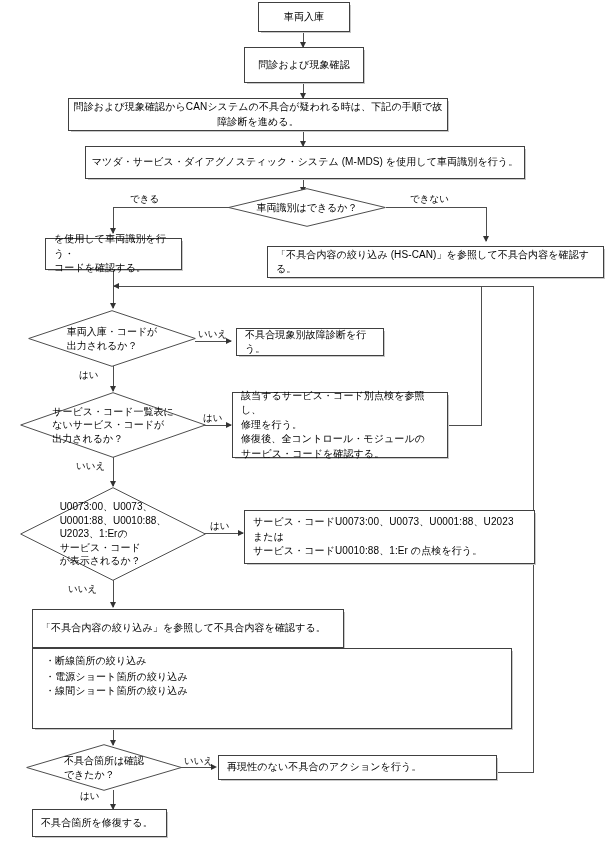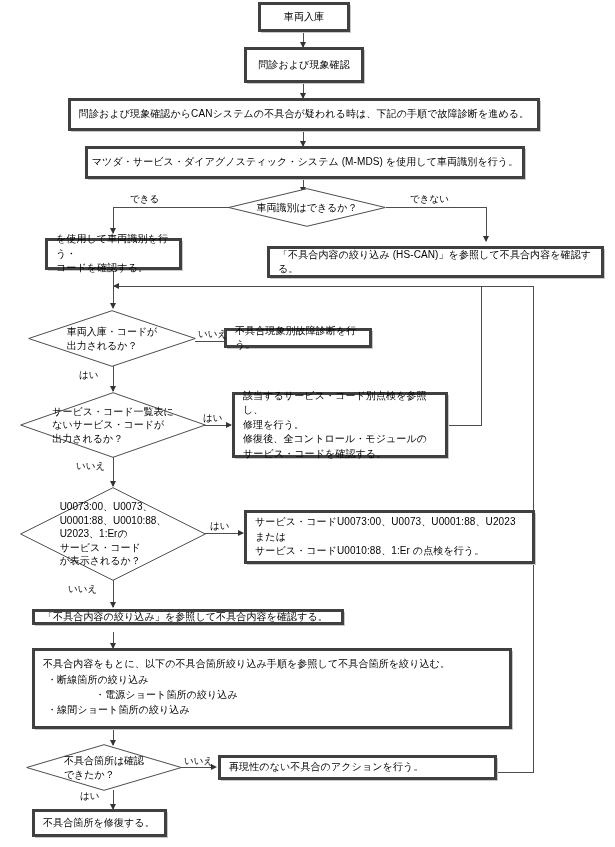--- a/index.html
+++ b/index.html
@@ -15,21 +15,21 @@
     width: 615px;
     height: 847px;
     background: #ffffff;
     overflow: hidden;
   }
 
   
   .node {
     position: absolute;
     box-sizing: border-box;
-    border: 3px solid #404040;
+    border: 1px solid #404040;
     background: #ffffff;
     box-shadow: 2px 2px 0 -1px #c8c8c8;
     display: flex;
     align-items: center;
     color: #000000;
     font-size: 10px;
     line-height: 1.45;
     letter-spacing: 0.1px;
     white-space: pre-line;
   }
@@ -166,62 +166,61 @@
   <div class="arrow down" style="left:110px; top:804px;"></div>
 
   <div class="node center" style="left:258px; top:2px; width:92px; height:30px;">
     <span>車両入庫</span>
   </div>
 
   <div class="node center" style="left:244px; top:47px; width:120px; height:36px;">
     <span>問診および現象確認</span>
   </div>
 
-  <div class="node center" style="left:68px; top:98px; width:472px; height:33px;">
+  <div class="node center" style="left:68px; top:98px; width:380px; height:33px;">
     <span>問診および現象確認からCANシステムの不具合が疑われる時は、下記の手順で故障診断を進める。</span>
   </div>
 
   <div class="node center" style="left:85px; top:146px; width:440px; height:33px;">
     <span>マツダ・サービス・ダイアグノスティック・システム (M-MDS) を使用して車両識別を行う。</span>
   </div>
 
   <div class="node left" style="left:45px; top:238px; width:137px; height:32px;">
     <span>を使用して車両識別を行う・
 コードを確認する。</span>
   </div>
 
   <div class="node left" style="left:267px; top:246px; width:337px; height:32px;">
     <span>「不具合内容の絞り込み (HS-CAN)」を参照して不具合内容を確認する。</span>
   </div>
 
-  <div class="node left" style="left:224px; top:328px; width:148px; height:20px;">
+  <div class="node left" style="left:236px; top:328px; width:148px; height:28px;">
     <span>不具合現象別故障診断を行う。</span>
   </div>
 
   <div class="node left" style="left:232px; top:392px; width:216px; height:66px;">
     <span>該当するサービス・コード別点検を参照し、
 修理を行う。
 修復後、全コントロール・モジュールの
 サービス・コードを確認する。</span>
   </div>
 
   <div class="node left" style="left:244px; top:510px; width:291px; height:54px;">
     <span>サービス・コードU0073:00、U0073、U0001:88、U2023
 または
 サービス・コードU0010:88、1:Er の点検を行う。</span>
   </div>
 
-  <div class="node left" style="left:32px; top:609px; width:312px; height:16px;">
+  <div class="node left" style="left:32px; top:609px; width:312px; height:39px;">
     <span>「不具合内容の絞り込み」を参照して不具合内容を確認する。</span>
   </div>
 
   <div class="node" style="left:32px; top:648px; width:480px; height:81px; align-items:flex-start; padding:6px 8px; flex-direction:column;">
-    <div style="margin-bottom:2px;">不具合内容をもとに、以下の不具合箇所絞り込み手順を参照して不具合箇所を絞り込む。</div>
     <div style="padding-left:4px;font-family:Liberation Mono, monospace;">・断線箇所の絞り込み</div>
-    <div style="padding-left:4px;margin-left:48px;">・電源ショート箇所の絞り込み</div>
+    <div style="padding-left:4px;">・電源ショート箇所の絞り込み</div>
     <div style="padding-left:4px;">・線間ショート箇所の絞り込み</div>
   </div>
 
   <div class="node left" style="left:218px; top:755px; width:279px; height:25px;">
     <span>再現性のない不具合のアクションを行う。</span>
   </div>
 
   <div class="node left" style="left:32px; top:809px; width:135px; height:28px;">
     <span>不具合箇所を修復する。</span>
   </div>

